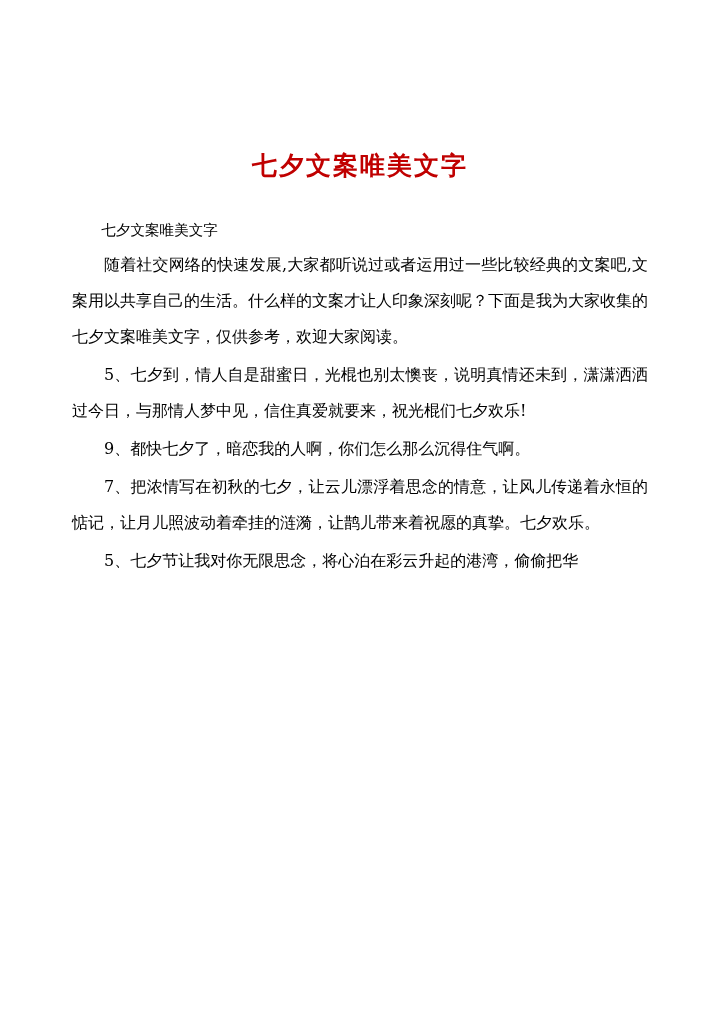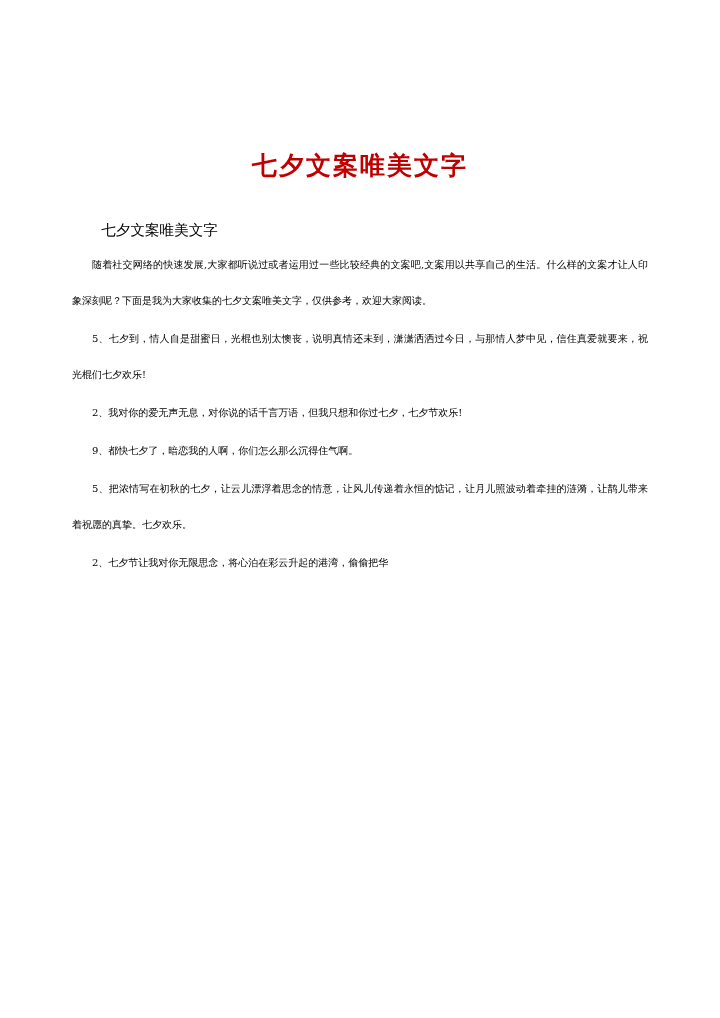--- a/index.html
+++ b/index.html
@@ -30,21 +30,21 @@
     font-weight: bold;
     color: #c00000;
     letter-spacing: 2px;
     line-height: 1.3;
   }
   .body-block {
     margin-top: 30px;
   }
   p.para {
     margin: 0 0 2px 0;
-    font-size: 10px;
+    font-size: 16px;
     line-height: 36px;
     text-align: justify;
     text-justify: inter-ideograph;
     text-indent: 2em;
     color: #000000;
   }
   p.subtitle {
     text-indent: 2em;
     font-size: 14.6px;
     line-height: 34px;
@@ -53,18 +53,17 @@
 </style>
 </head>
 <body>
 
 <div class="page">
   <h1 class="doc-title">七夕文案唯美文字</h1>
   <div class="body-block">
     <p class="para subtitle">七夕文案唯美文字</p>
     <p class="para">随着社交网络的快速发展,大家都听说过或者运用过一些比较经典的文案吧,文案用以共享自己的生活。什么样的文案才让人印象深刻呢？下面是我为大家收集的七夕文案唯美文字，仅供参考，欢迎大家阅读。</p>
     <p class="para">5、七夕到，情人自是甜蜜日，光棍也别太懊丧，说明真情还未到，潇潇洒洒过今日，与那情人梦中见，信住真爱就要来，祝光棍们七夕欢乐!</p>
-    <p class="para">2、我对你的爱无声无息，对你说的话千言万语，但我只想和你过七夕，七夕节欢乐!</p>
     <p class="para">9、都快七夕了，暗恋我的人啊，你们怎么那么沉得住气啊。</p>
-    <p class="para">5、把浓情写在初秋的七夕，让云儿漂浮着思念的情意，让风儿传递着永恒的惦记，让月儿照波动着牵挂的涟漪，让鹊儿带来着祝愿的真挚。七夕欢乐。</p>
-    <p class="para">2、七夕节让我对你无限思念，将心泊在彩云升起的港湾，偷偷把华</p>
+    <p class="para">7、把浓情写在初秋的七夕，让云儿漂浮着思念的情意，让风儿传递着永恒的惦记，让月儿照波动着牵挂的涟漪，让鹊儿带来着祝愿的真挚。七夕欢乐。</p>
+    <p class="para">5、七夕节让我对你无限思念，将心泊在彩云升起的港湾，偷偷把华</p>
   </div>
 </div>
 
 </body></html>

